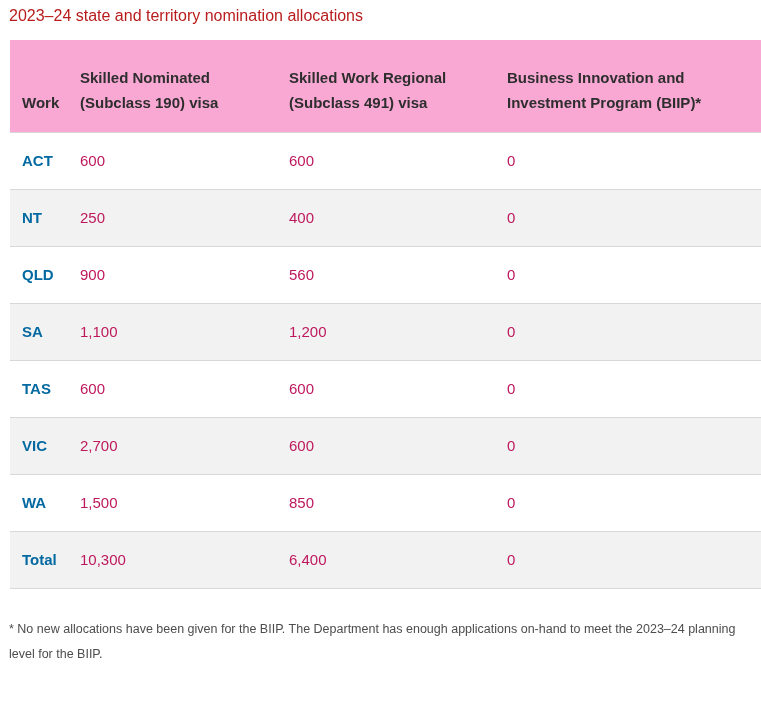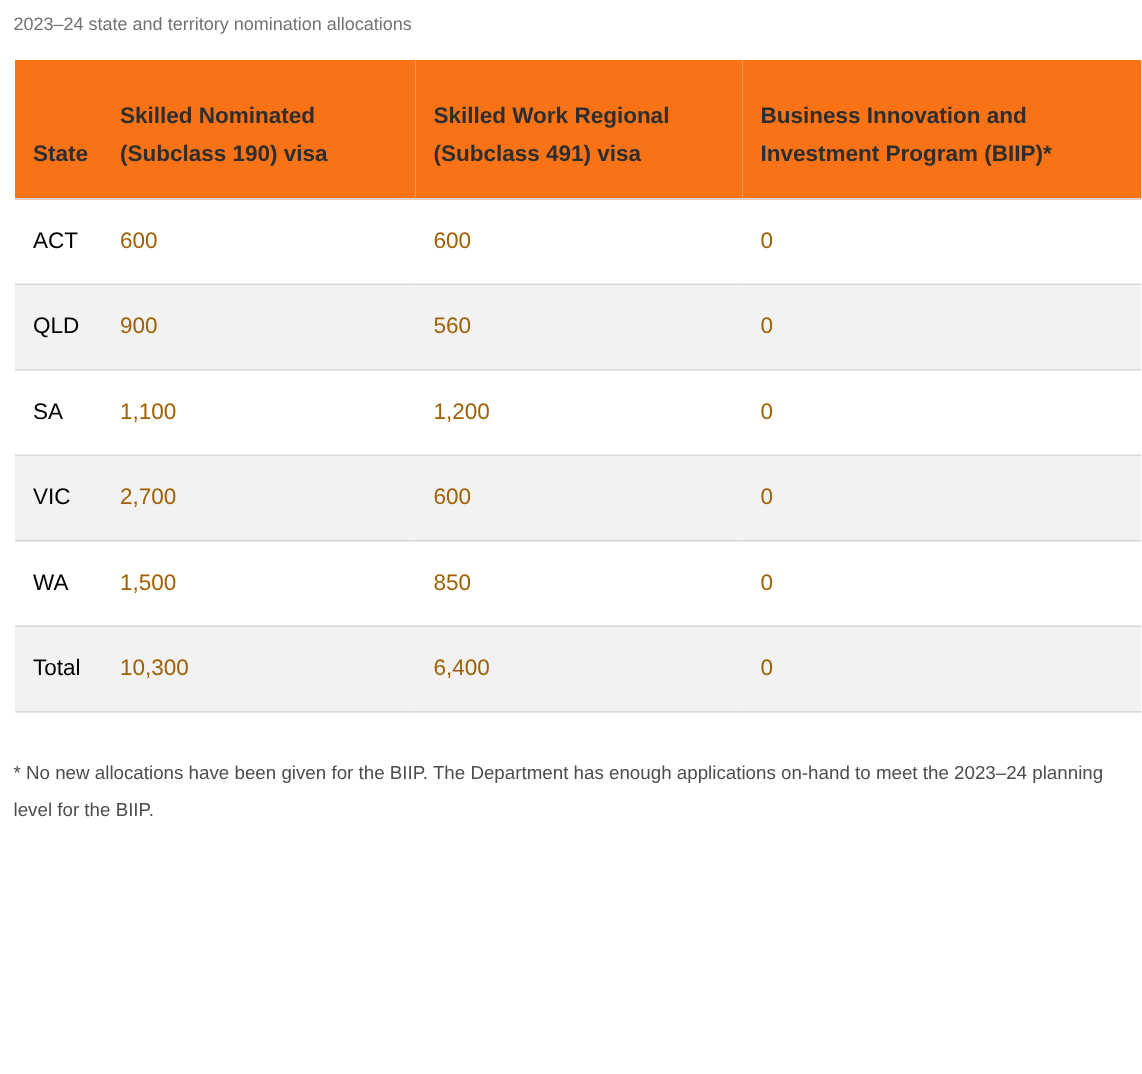--- a/index.html
+++ b/index.html
@@ -9,60 +9,60 @@
   }
   body {
     width: 761px;
     height: 716px;
     font-family: "Liberation Sans", sans-serif;
     color: #4d4d4d;
     overflow: hidden;
   }
   .page-title {
     margin: 8px 8px 16px 9px;
-    font-size: 12px;
+    font-size: 16px;
     line-height: 16px;
-    color: #737373;
+    color: #b91c1c;
     font-weight: 400;
   }
   table.alloc-table {
     border-collapse: collapse;
     table-layout: fixed;
     width: 751px;
     margin-left: 10px;
     margin-top: 15px;
   }
   col.c-state { width: 58px; }
   col.c-190   { width: 209px; }
   col.c-491   { width: 218px; }
   col.c-biip  { width: 266px; }
 
   .alloc-table th {
-    background: #f97316;
+    background: #f9a8d4;
     text-align: left;
     vertical-align: bottom;
     font-size: 15px;
     font-weight: 700;
     color: #2e2e2e;
     line-height: 25px;
     padding: 25px 12px 17px 12px;
     border-bottom: 1px solid #d8d8d8;
   }
   .alloc-table td {
     text-align: left;
     vertical-align: middle;
     font-size: 15px;
-    color: #a16207;
+    color: #be185d;
     line-height: 18px;
     padding: 19px 12px;
     border-bottom: 1px solid #d8d8d8;
   }
   .alloc-table td.state-cell {
-    font-weight: 400;
-    color: #000000;
+    font-weight: 700;
+    color: #0369a1;
   }
   .alloc-table tbody tr:nth-child(even) {
     background: #f2f2f2;
   }
   .footnote {
     margin: 28px 8px 0 9px;
     width: 746px;
     font-size: 12.5px;
     line-height: 25px;
     color: #4d4d4d;
@@ -75,43 +75,55 @@
 
 <table class="alloc-table">
   <colgroup>
     <col class="c-state">
       <col class="c-190">
       <col class="c-491">
       <col class="c-biip">
   </colgroup>
   <thead>
     <tr>
-      <th>State</th>
+      <th>Work</th>
       <th>Skilled Nominated (Subclass 190) visa</th>
       <th>Skilled Work Regional (Subclass 491) visa</th>
       <th>Business Innovation and Investment Program (BIIP)*</th>
     </tr>
   </thead>
   <tbody>
     <tr>
       <td class="state-cell">ACT</td>
       <td>600</td>
       <td>600</td>
       <td>0</td>
     </tr>
     <tr>
+      <td class="state-cell">NT</td>
+      <td>250</td>
+      <td>400</td>
+      <td>0</td>
+    </tr>
+    <tr>
       <td class="state-cell">QLD</td>
       <td>900</td>
       <td>560</td>
       <td>0</td>
     </tr>
     <tr>
       <td class="state-cell">SA</td>
       <td>1,100</td>
       <td>1,200</td>
+      <td>0</td>
+    </tr>
+    <tr>
+      <td class="state-cell">TAS</td>
+      <td>600</td>
+      <td>600</td>
       <td>0</td>
     </tr>
     <tr>
       <td class="state-cell">VIC</td>
       <td>2,700</td>
       <td>600</td>
       <td>0</td>
     </tr>
     <tr>
       <td class="state-cell">WA</td>

